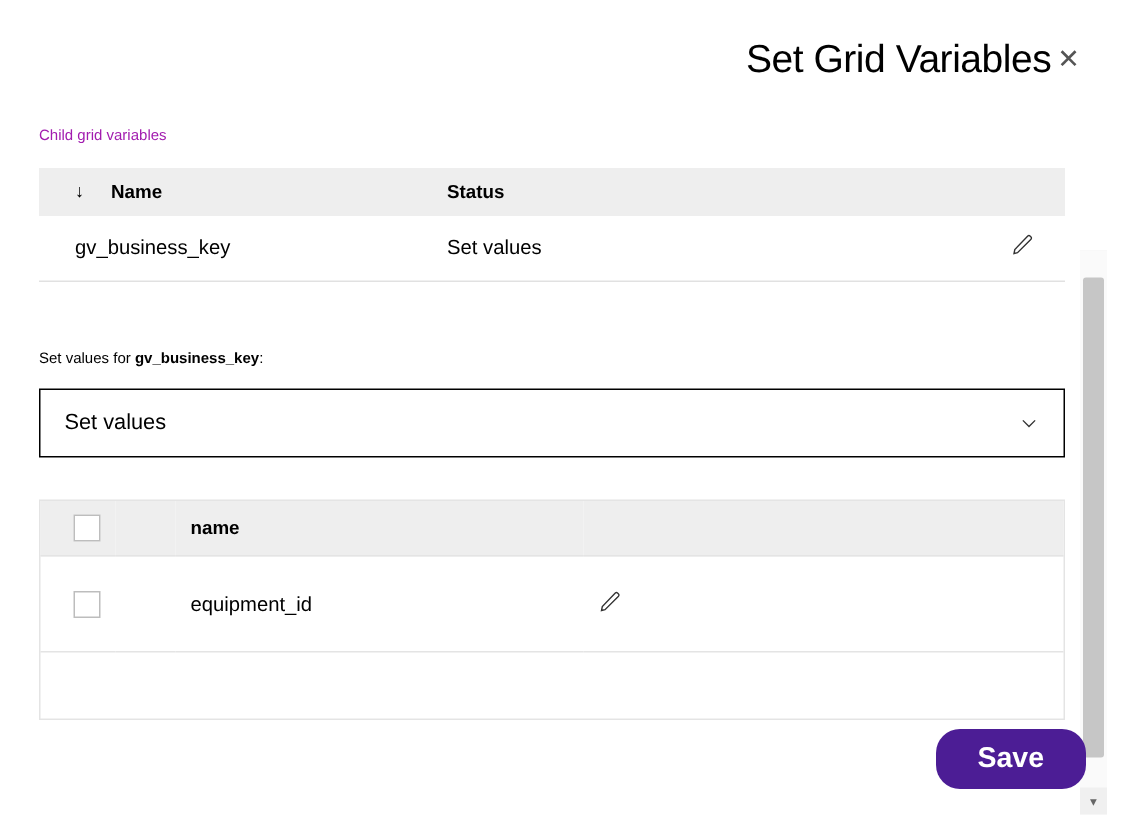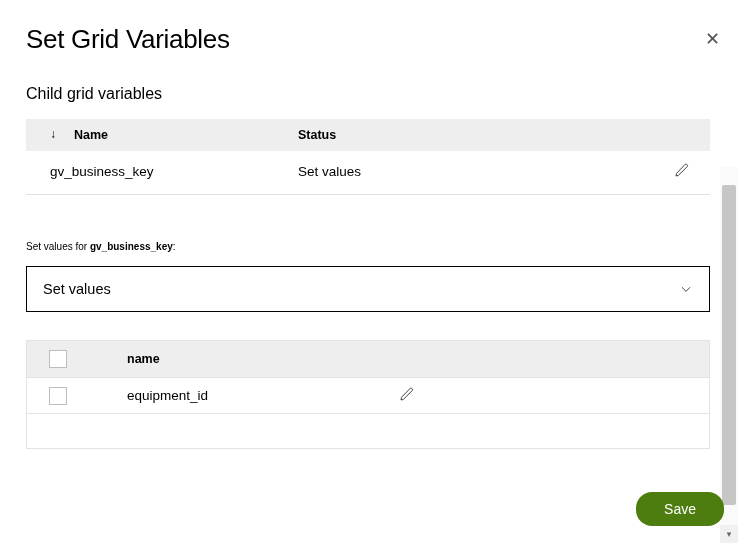--- a/index.html
+++ b/index.html
@@ -11,21 +11,21 @@
     overflow: hidden;
     position: relative;
   }
   .dialog {
     padding: 24px 26px 0 26px;
     height: 100%;
     position: relative;
   }
   .dialog-header {
     display: flex;
-    justify-content: space-between;
+    justify-content: flex-end;
     align-items: flex-start;
     margin-bottom: 30px;
   }
   .dialog-title {
     font-size: 26px;
     font-weight: 500;
     letter-spacing: -0.3px;
     color: #000;
   }
   .close-btn {
@@ -69,22 +69,22 @@
     position: absolute;
     right: -12px;
     top: 100px;
     width: 14px;
     height: 320px;
     background: #c6c6c6;
     border-radius: 2px;
   }
 
   .section-title {
-    font-size: 16px;
-    color: #000000;
+    font-size: 10px;
+    color: #a21caf;
     margin-bottom: 16px;
   }
 
   
   .t1 {
     width: 100%;
     border-collapse: collapse;
     margin-bottom: 46px;
   }
   .t1 thead tr {
@@ -164,21 +164,21 @@
     text-align: left;
     font-size: 12.5px;
     font-weight: 700;
     color: #000;
     padding: 9px 10px;
     border-bottom: 1px solid #e4e4e4;
   }
   .t2 td {
     font-size: 13.5px;
     color: #000;
-    padding: 8px 10px;
+    padding: 22px 10px;
     border-bottom: 1px solid #e4e4e4;
   }
   .t2 tr.emptyrow td {
     height: 34px;
     border-bottom: none;
   }
   .t2 .ck-col { width: 48px; text-align: center; padding-left: 22px;}
   .t2 .spacer-col { width: 40px; }
   .t2 .name-col {}
   .t2 .act-col { width: 320px; }
@@ -190,25 +190,25 @@
     display: inline-block;
     vertical-align: middle;
   }
 
   .footer {
     position: absolute;
     right: 26px;
     bottom: 18px;
   }
   .save-btn {
-    background: #4d7c0f;
+    background: #4c1d95;
     border: none;
     color: #fff;
-    font-size: 14px;
-    font-weight: 400;
+    font-size: 19px;
+    font-weight: 700;
     padding: 9px 28px;
     border-radius: 16px;
     cursor: pointer;
   }
 </style>
 </head>
 <body>
 
 <div class="dialog">
 

